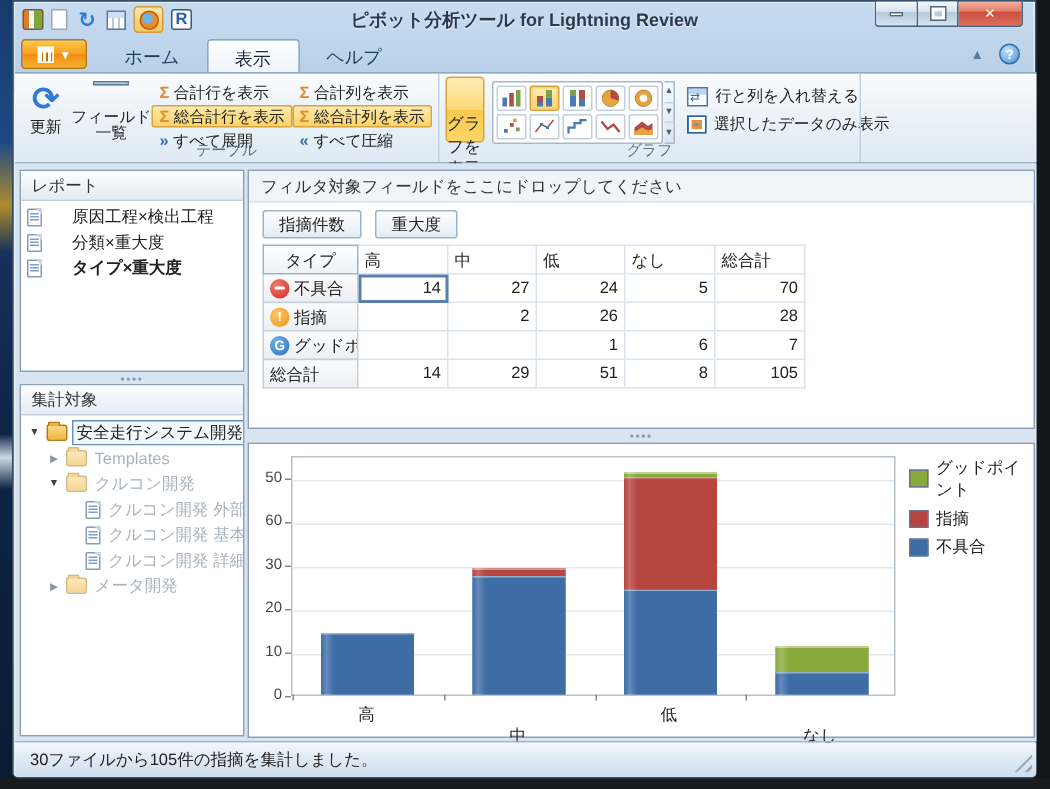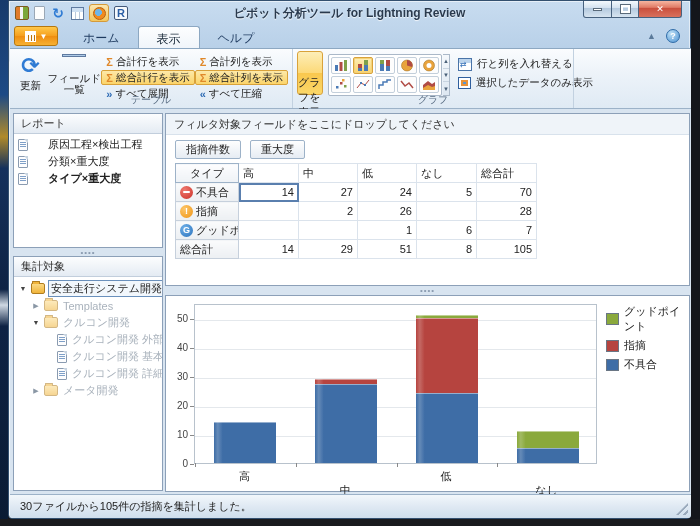--- a/index.html
+++ b/index.html
@@ -544,21 +544,21 @@
           </div>
         <div id="yticks">
             <div class="ytick" style="left: 2px; top: 162px;">0</div>
             <div class="ytickmark" style="left: 24px; top: 168px;"></div>
             <div class="ytick" style="left: 2px; top: 132.909px;">10</div>
             <div class="ytickmark" style="left: 24px; top: 138.909px;"></div>
             <div class="ytick" style="left: 2px; top: 103.818px;">20</div>
             <div class="ytickmark" style="left: 24px; top: 109.818px;"></div>
             <div class="ytick" style="left: 2px; top: 74.7273px;">30</div>
             <div class="ytickmark" style="left: 24px; top: 80.7273px;"></div>
-            <div class="ytick" style="left: 2px; top: 45.6364px;">40</div>
+            <div class="ytick" style="left: 2px; top: 45.6364px;">60</div>
             <div class="ytickmark" style="left: 24px; top: 51.6364px;"></div>
             <div class="ytick" style="left: 2px; top: 16.5455px;">50</div>
             <div class="ytickmark" style="left: 24px; top: 22.5455px;"></div>
           </div>
         <div id="xlabels">
             <div class="xlabel" style="left: 28px; width: 100.75px; top: 173px;">高</div>
             <div class="xlabel" style="left: 128.75px; width: 100.75px; top: 187px;">中</div>
             <div class="xlabel" style="left: 229.5px; width: 100.75px; top: 173px;">低</div>
             <div class="xlabel" style="left: 330.25px; width: 100.75px; top: 187px;">なし</div>
           </div>

